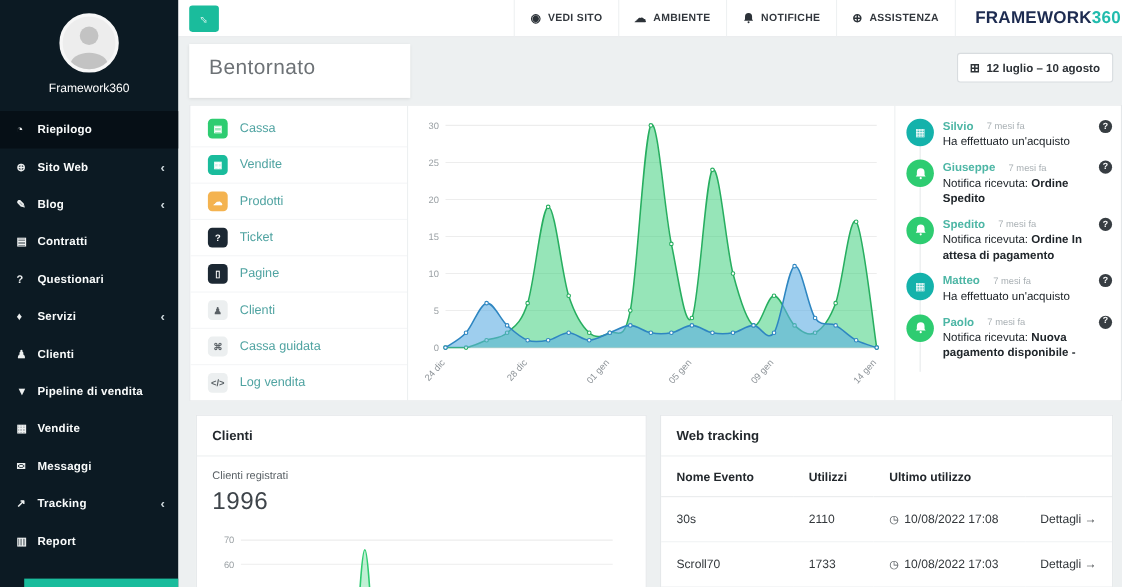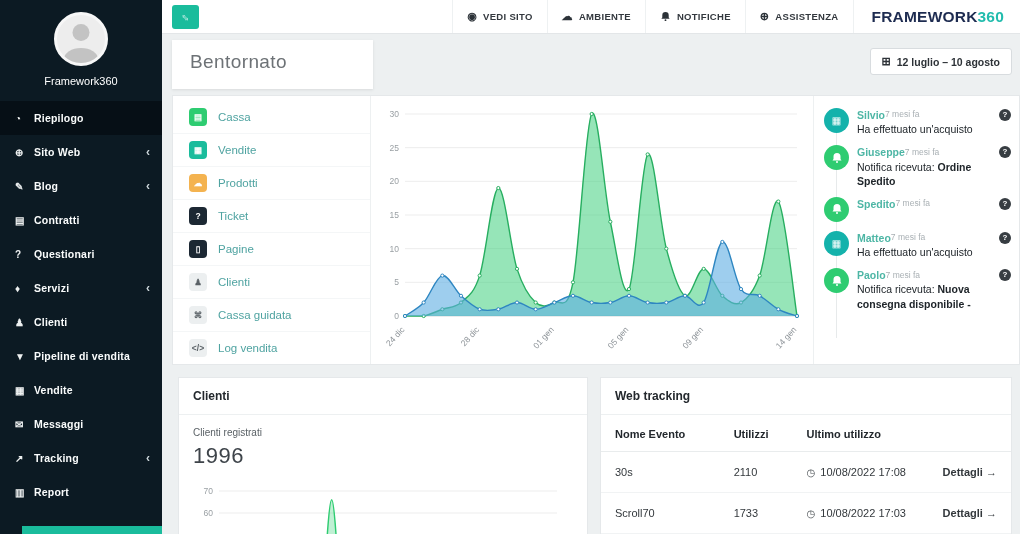--- a/index.html
+++ b/index.html
@@ -37,21 +37,21 @@
             display:flex; align-items:stretch; }
   .tb-toggle { width:27px; height:24px; margin:5px 0 0 10px; background:#1abc9c; border:none;
                border-radius:3px; color:#fff; display:flex; align-items:center; justify-content:center;
                font-size:12px; cursor:pointer; }
   .tb-toggle span { transform:rotate(45deg); display:inline-block; }
   .tb-spacer { flex:1; }
   .tb-item { display:flex; align-items:center; gap:6px; padding:0 14px;
              border-left:1px solid #eef1f2; font-size:9.5px; font-weight:bold;
              color:#33383e; letter-spacing:.3px; cursor:pointer; }
   .tb-ic { font-size:11px; color:#2c3238; display:flex; align-items:center; }
-  .tb-brand { display:flex; align-items:center; padding:0 16px 0 18px; border-left:1px solid #eef1f2;
+  .tb-brand { display:flex; align-items:center; padding:0 1px 0 18px; border-left:1px solid #eef1f2;
               font-size:15.5px; font-weight:bold; letter-spacing:.2px;justify-content:center; }
   .tb-brand .p1 { color:#1d2b50; }
   .tb-brand .p2 { color:#21bcad; }
 
   .header-row { display:flex; align-items:flex-start; justify-content:space-between;
                 padding:6px 8px 0 10px; }
   .welcome-wrap { background:#fff; box-shadow:0 1px 3px rgba(0,0,0,.09);
                   padding:11px 86px 16px 18px; }
   .welcome { font-size:19px; color:#6d7276; letter-spacing:.4px; }
   .date-btn { margin-top:8px; background:#fff; border:1px solid #d8dcdf; border-radius:3px;
@@ -74,21 +74,21 @@
 
   .feed-col { width:206px; min-width:206px; border-left:1px solid #edf0f1;
               padding:8px 6px 0 0; position:relative; }
   .feed-col::before { content:''; position:absolute; left:22px; top:20px; bottom:26px;
               width:1px; background:#e7eaeb; }
   .feed-item { display:flex; gap:8px; padding:4px 2px 5px 10px; position:relative; }
   .f-ic { width:25px; height:25px; min-width:25px; border-radius:50%; color:#fff; z-index:1;
           display:flex; align-items:center; justify-content:center; font-size:10px; }
   .f-bell { display:none; }
   .f-body { flex:1; font-size:10.5px; color:#20262b; line-height:1.35; min-width:0; }
-  .f-top { display:flex; align-items:center; gap:0; }
+  .f-top { display:flex; align-items:center; gap:12px; }
   .f-user { color:#4db6a5; font-weight:bold; font-size:10.5px; }
   .f-time { color:#a9b0b4; font-size:8.5px; }
   .f-q { margin-left:auto; width:12px; height:12px; min-width:12px; border-radius:50%;
          background:#373d42; color:#fff; font-size:8px; font-weight:bold;
          display:flex; align-items:center; justify-content:center; cursor:pointer; }
   .f-msg b { font-weight:bold; }
 
   .bottom-row { display:flex; gap:12px; margin:12px 8px 0 16px; align-items:flex-start; }
   .card { background:#fff; border:1px solid #e5e8ea; }
   .card-h { padding:11px 14px; font-size:12px; font-weight:bold; color:#23282d;
@@ -96,21 +96,21 @@
   .clienti-card { width:410px; min-width:410px; height:300px; }
   .clienti-body { padding:12px 14px 0; }
   .c-label { font-size:10px; color:#5a6166; }
   .c-value { font-size:22px; color:#3e444a; margin-top:5px; letter-spacing:.5px; }
   .wt-card { flex:1; height:300px; }
   .wt-table { width:100%; border-collapse:collapse; font-size:11px; }
   .wt-table th { text-align:left; padding:13px 14px 11px; font-size:11px; font-weight:bold;
                  color:#23282d; border-bottom:1px solid #e9eced; }
   .wt-table td { padding:14px 14px; border-bottom:1px solid #f1f3f4; color:#33383c; }
   .clock { font-size:10px; margin-right:5px; color:#4a5054; }
-  .dettagli { color:#27b29a; font-weight:bold; text-align:right; white-space:nowrap; cursor:pointer; }
+  .dettagli { color:#27b29a; font-weight:normal; text-align:right; white-space:nowrap; cursor:pointer; }
 </style>
 </head>
 <body>
 
 <div class="sidebar">
   <div class="side-brand">
     <div class="avatar">
       <div class="head"></div>
       <div class="shoulders"></div>
     </div>
@@ -378,20 +378,21 @@
               <circle cx="12" cy="20" r="2"></circle>
             </svg>
 
         </span>
         <div class="f-body">
           <div class="f-top">
             <span class="f-user">Spedito</span>
             <span class="f-time">7 mesi fa</span>
             <span class="f-q">?</span>
           </div>
+          <div class="f-msg"><span>Notifica ricevuta: </span><b>Ordine In attesa di pagamento</b></div>
         </div>
       </div>
 
       <div class="feed-item">
         <span class="f-ic" style="background: rgb(20, 178, 171);">
 
           <span class="f-calc" style="display: inline;">▦</span>
         </span>
         <div class="f-body">
           <div class="f-top">
@@ -410,21 +411,21 @@
               <circle cx="12" cy="20" r="2"></circle>
             </svg>
 
         </span>
         <div class="f-body">
           <div class="f-top">
             <span class="f-user">Paolo</span>
             <span class="f-time">7 mesi fa</span>
             <span class="f-q">?</span>
           </div>
-          <div class="f-msg"><span>Notifica ricevuta: </span><b>Nuova consegna disponibile -</b></div>
+          <div class="f-msg"><span>Notifica ricevuta: </span><b>Nuova pagamento disponibile -</b></div>
         </div>
       </div>
     </div>
   </div>
 
   <div class="bottom-row">
     <div class="card clienti-card">
       <div class="card-h">Clienti</div>
       <div class="clienti-body">
         <div class="c-label">Clienti registrati</div>

